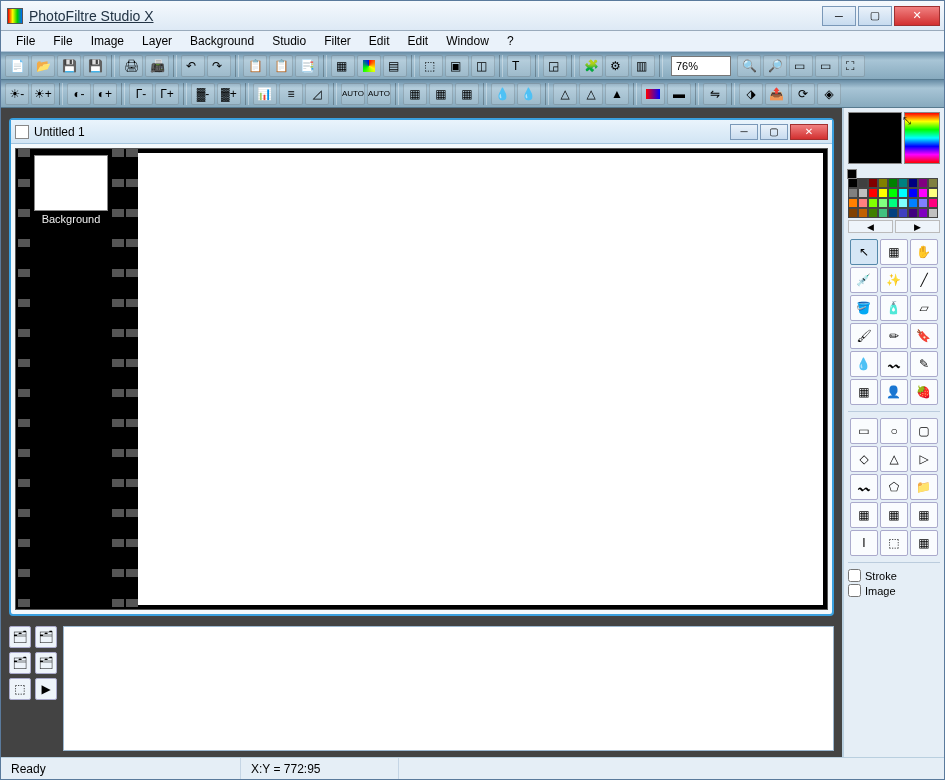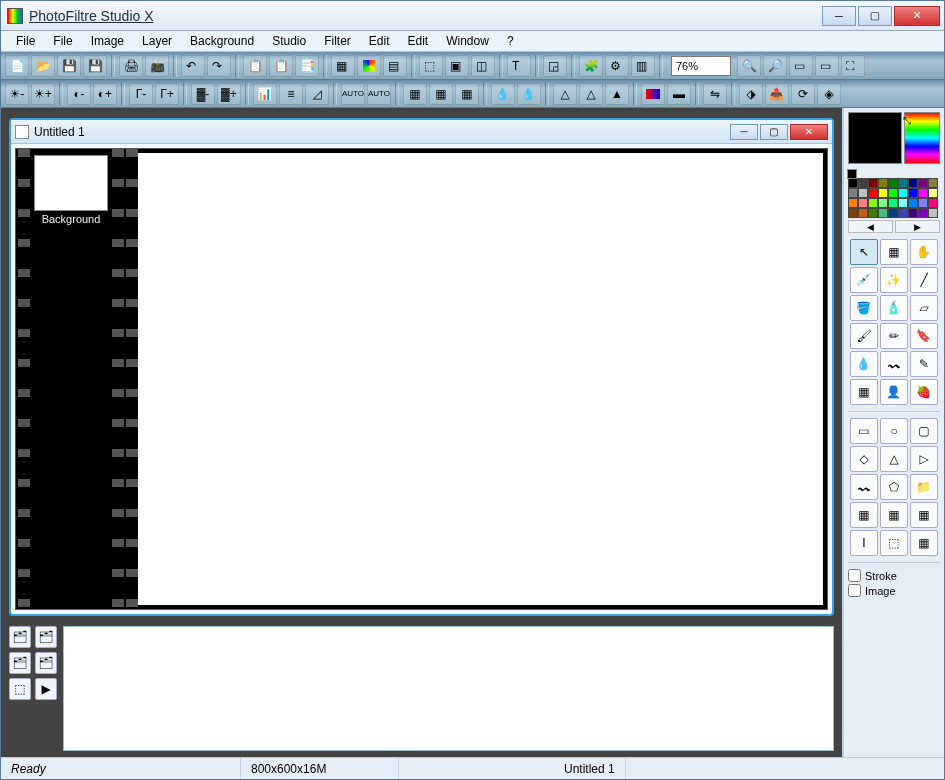--- a/index.html
+++ b/index.html
@@ -48,21 +48,21 @@
 
 
 .lowerarea { flex: 1; display: flex; padding: 6px 8px; gap: 4px; }
 .actioncol { width: 50px; display: grid; grid-template-columns: 22px 22px; grid-auto-rows: 22px; gap: 4px; }
 .actioncol .tbtn { background: #eef4fa; border: 1px solid #aac; width: 22px; height: 22px; }
 .logpanel { flex: 1; background: #fff; border: 1px solid #9cb7cf; }
 
 
 .statusbar { height: 22px; background: #e5eef6; border-top: 1px solid #b9cfdf; display: flex; align-items: center; font-size: 12px; }
 .statusbar span { padding: 0 10px; border-right: 1px solid #c5d5e5; height: 100%; display: flex; align-items: center; }
-.statusbar span:nth-child(1){ width:240px;font-style:italic; }
+.statusbar span:nth-child(1){ width:240px; }
 .statusbar span:nth-child(2){ width:158px; }
 .statusbar span:nth-child(3){ width:155px;margin-top:44px; }
 
 
 .colorswatch { display: flex; gap: 2px; margin-bottom: 4px; }
 .fgbg { width: 54px; height: 52px; background: #000; border: 1px solid #888; position: relative; }
 .fgbg .swaparrow { position: absolute; right: -10px; top: 2px; font-size: 10px; }
 .fgbg .mini { position:absolute; left:-2px; bottom:-16px; width:10px; height:10px; background:#000; border:1px solid #888; }
 .spectrum { width: 36px; height: 52px; background: linear-gradient(red,yellow,lime,cyan,blue,magenta,red); border: 1px solid #888; }
 .palette { display:grid; grid-template-columns: repeat(9, 10px); grid-auto-rows:10px; gap:0; margin:14px 0 2px 0; }
@@ -510,16 +510,15 @@
     </label>
     <label class="checkrow">
       <input type="checkbox" style="">
       <span>Image</span>
     </label>
   </div>
 </div>
 
 <div class="statusbar">
   <span>Ready</span>
-  <span>800x600x16M</span>
   <span>X:Y = 772:95</span>
   <span>Untitled 1</span>
 </div>
 
 </body></html>

